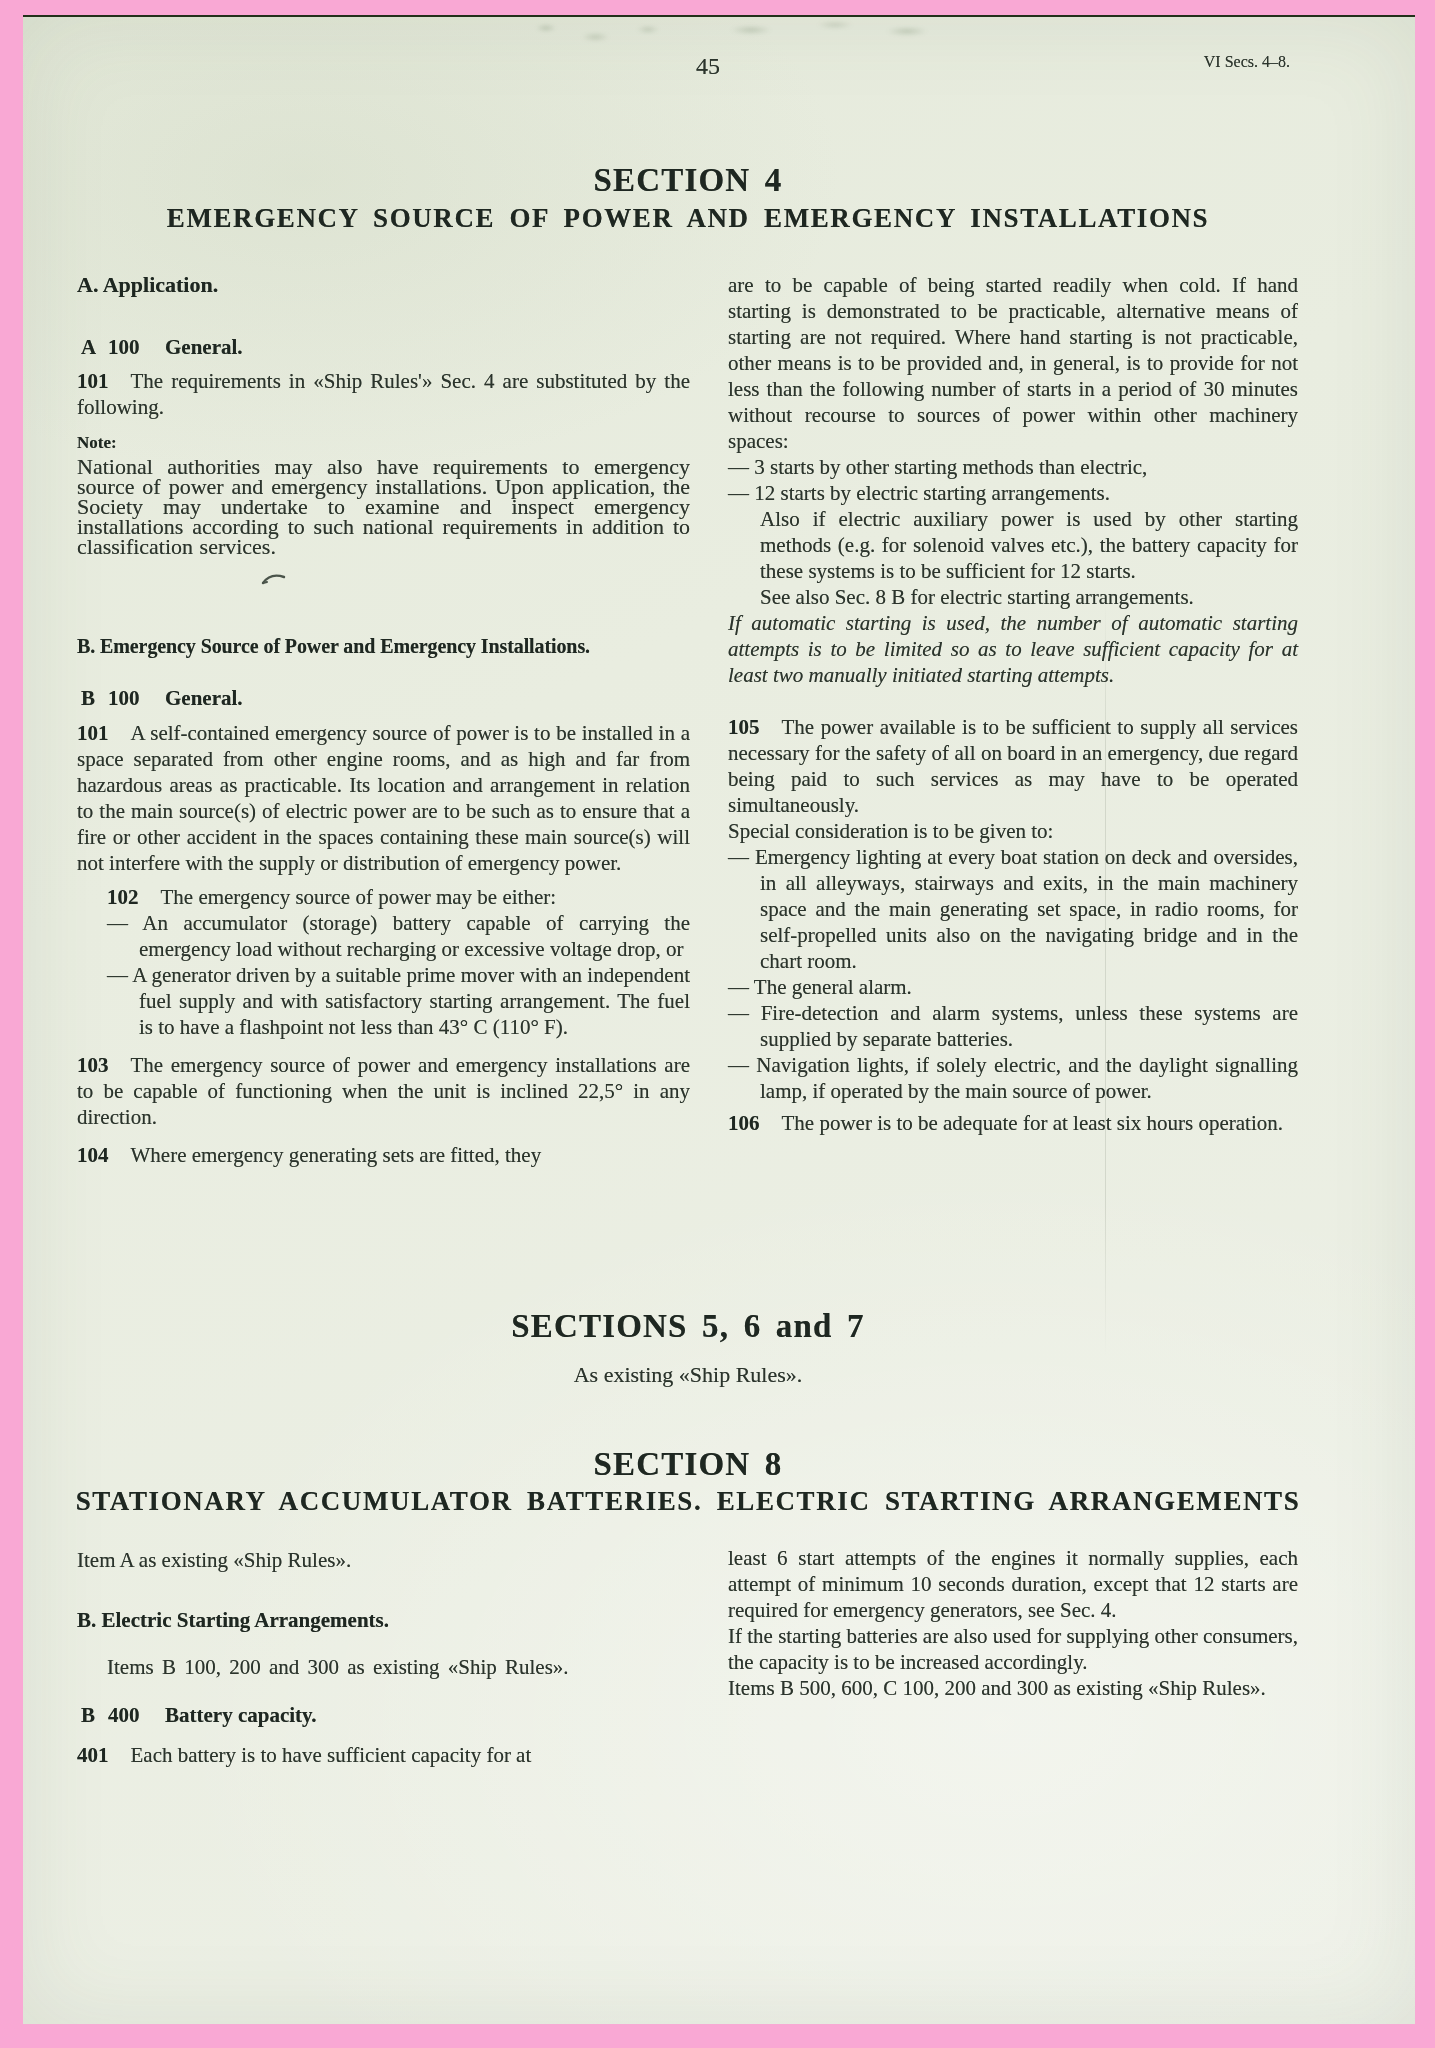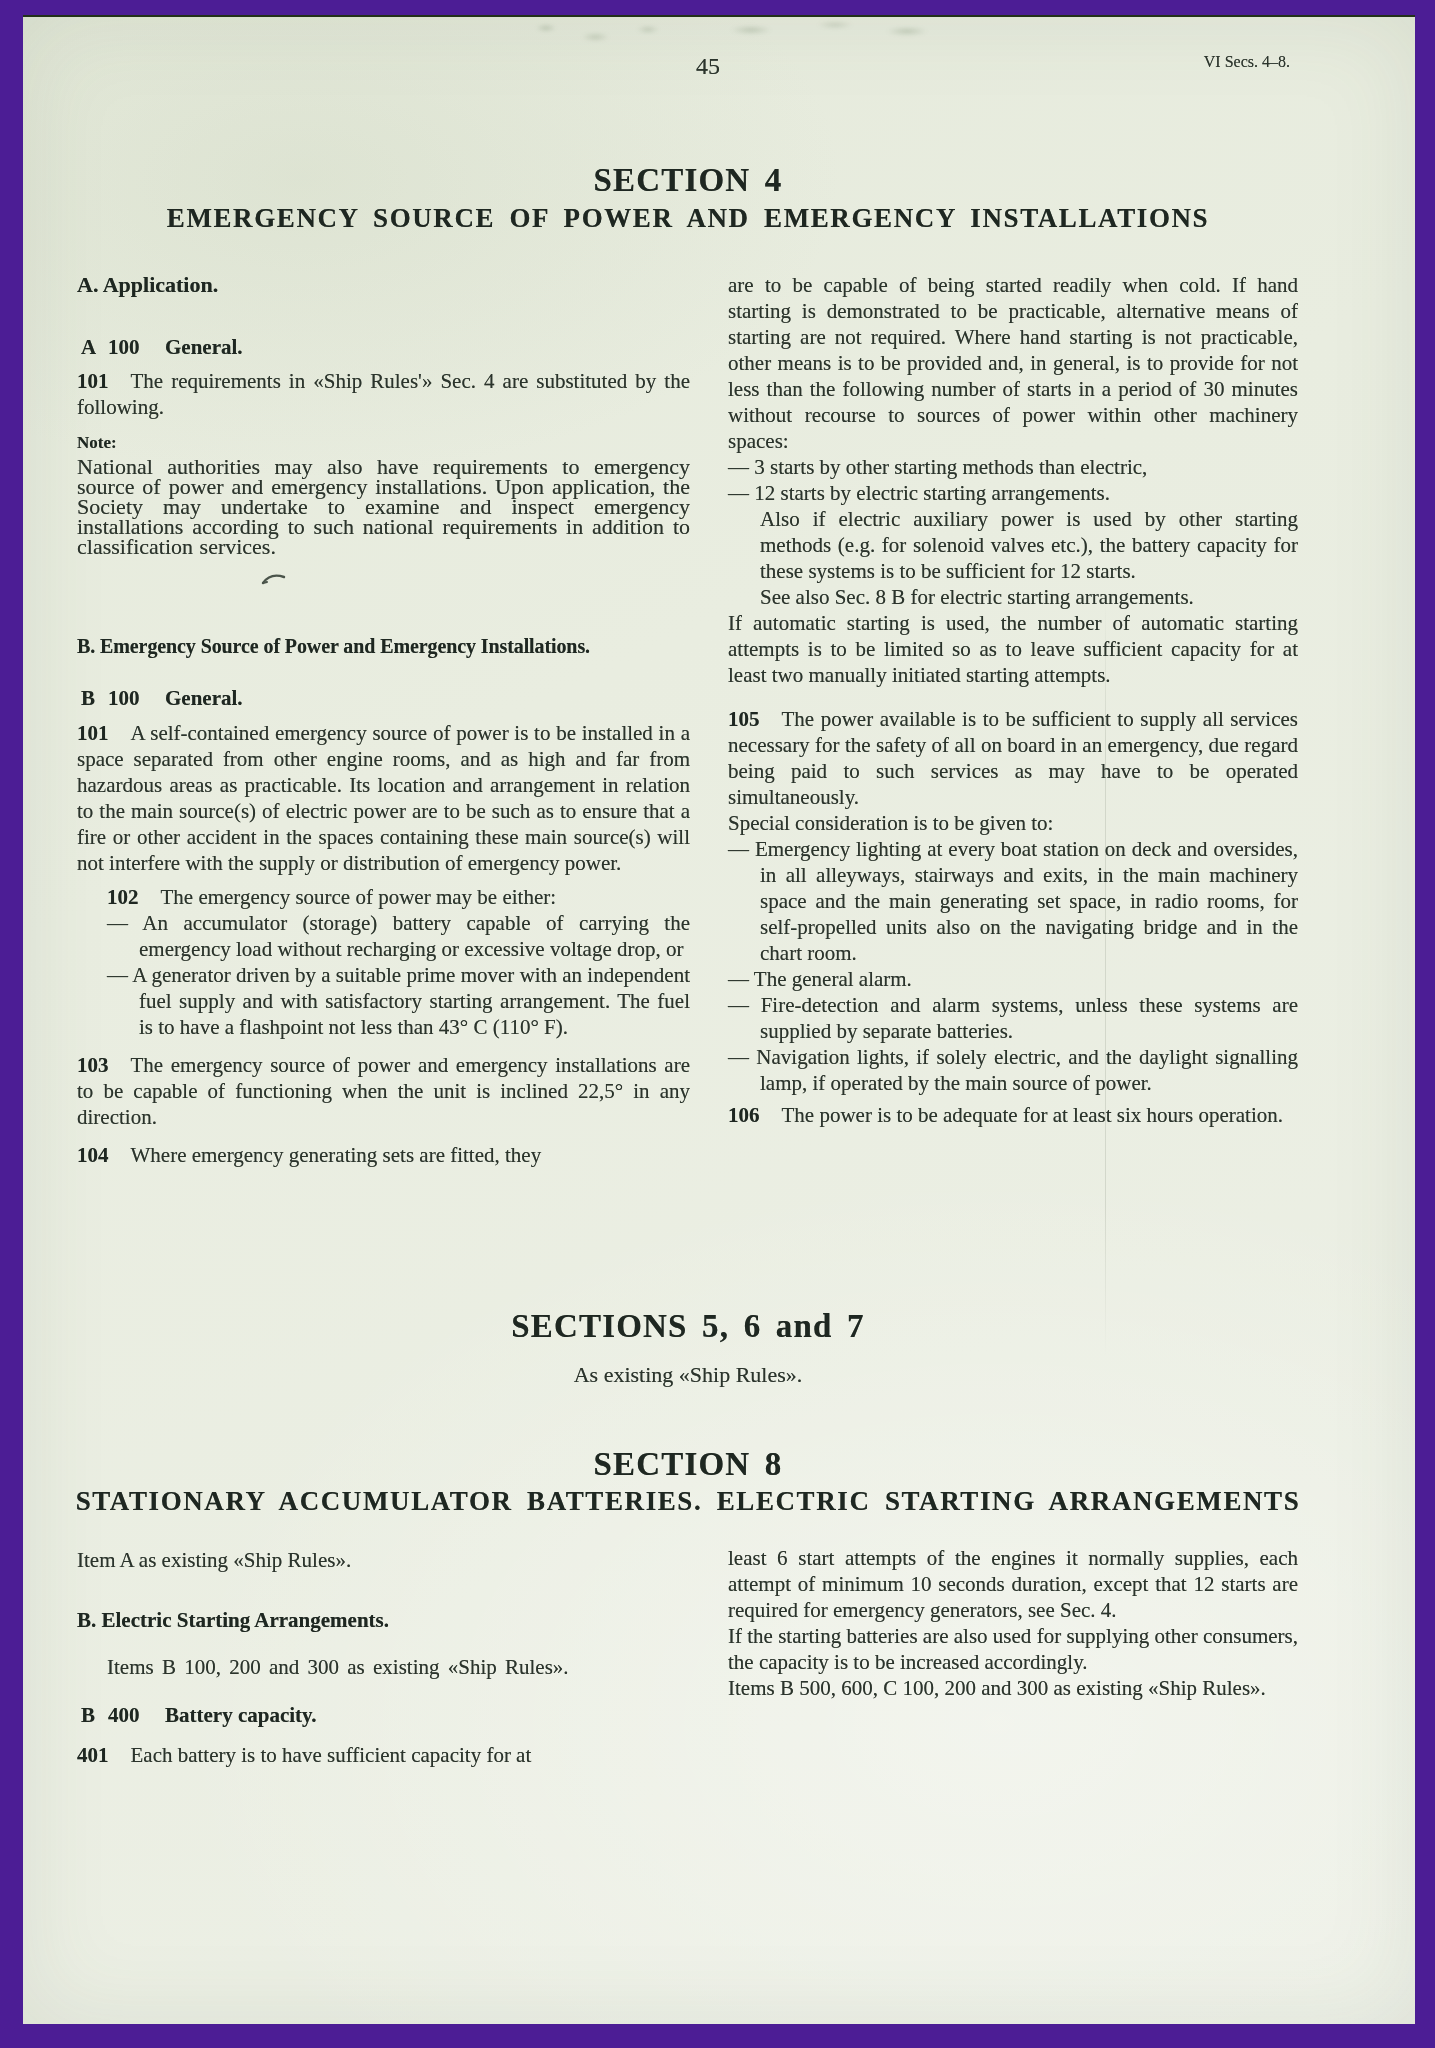--- a/index.html
+++ b/index.html
@@ -1,18 +1,18 @@
 <!DOCTYPE html>
 <html><head>
 <meta charset="utf-8">
 <style>
   html,body { margin:0; padding:0; background:#070808; }
   .stage {
     position:relative; width:1435px; height:2048px; overflow:hidden;
-    background:#4c1d95;
+    background:#f9a8d4;
     font-family:"Liberation Serif","DejaVu Serif",serif;
   }
   .paper {
     position:absolute; left:23px; top:15px; width:1392px; height:2007px;
     background:
       radial-gradient(ellipse 900px 500px at 20% 8%, rgba(195,205,180,0.25), rgba(0,0,0,0) 60%),
       radial-gradient(ellipse 1200px 800px at 70% 85%, rgba(255,255,255,0.35), rgba(0,0,0,0) 70%),
       linear-gradient(155deg,#e5eadb 0%,#e9edE0 35%,#edf0e6 100%);
     background-color:#e9ede1;
     border-top:2px solid #22301a;
@@ -116,21 +116,21 @@
 
       <p class="body-ind"><span class="pnum">104</span><span>Where emergency generating sets are fitted, they</span></p>
     </div>
 
     <div class="col ink" style="left:705px; top:255px; width:570px;">
       <p>are to be capable of being started readily when cold. If hand starting is demonstrated to be practicable, alternative means of starting are not required. Where hand starting is not practicable, other means is to be provided and, in general, is to provide for not less than the following number of starts in a period of 30 minutes without recourse to sources of power within other machinery spaces:</p>
       <p class="ditem">— 3 starts by other starting methods than electric,</p>
       <p class="ditem">— 12 starts by electric starting arrangements.</p>
       <p class="cont-ind">Also if electric auxiliary power is used by other starting methods (e.g. for solenoid valves etc.), the battery capacity for these systems is to be sufficient for 12 starts.</p>
       <p class="cont-ind">See also Sec. 8 B for electric starting arrangements.</p>
-      <p style="margin-bottom:18px;">If automatic starting is used, the number of automatic starting attempts is to be limited so as to leave sufficient capacity for at least two manually initiated starting attempts.</p>
+      <p style="margin-bottom:26px;font-style:italic;">If automatic starting is used, the number of automatic starting attempts is to be limited so as to leave sufficient capacity for at least two manually initiated starting attempts.</p>
 
       <p><span class="pnum">105</span><span>The power available is to be sufficient to supply all services necessary for the safety of all on board in an emergency, due regard being paid to such services as may have to be operated simultaneously.</span></p>
       <p>Special consideration is to be given to:</p>
       <p class="ditem">— Emergency lighting at every boat station on deck and oversides, in all alleyways, stairways and exits, in the main machinery space and the main generating set space, in radio rooms, for self-propelled units also on the navigating bridge and in the chart room.</p>
       <p class="ditem">— The general alarm.</p>
       <p class="ditem">— Fire-detection and alarm systems, unless these systems are supplied by separate batteries.</p>
       <p class="ditem" style="margin-bottom:6px;">— Navigation lights, if solely electric, and the daylight signalling lamp, if operated by the main source of power.</p>
 
       <p><span class="pnum">106</span><span>The power is to be adequate for at least six hours operation.</span></p>
     </div>

